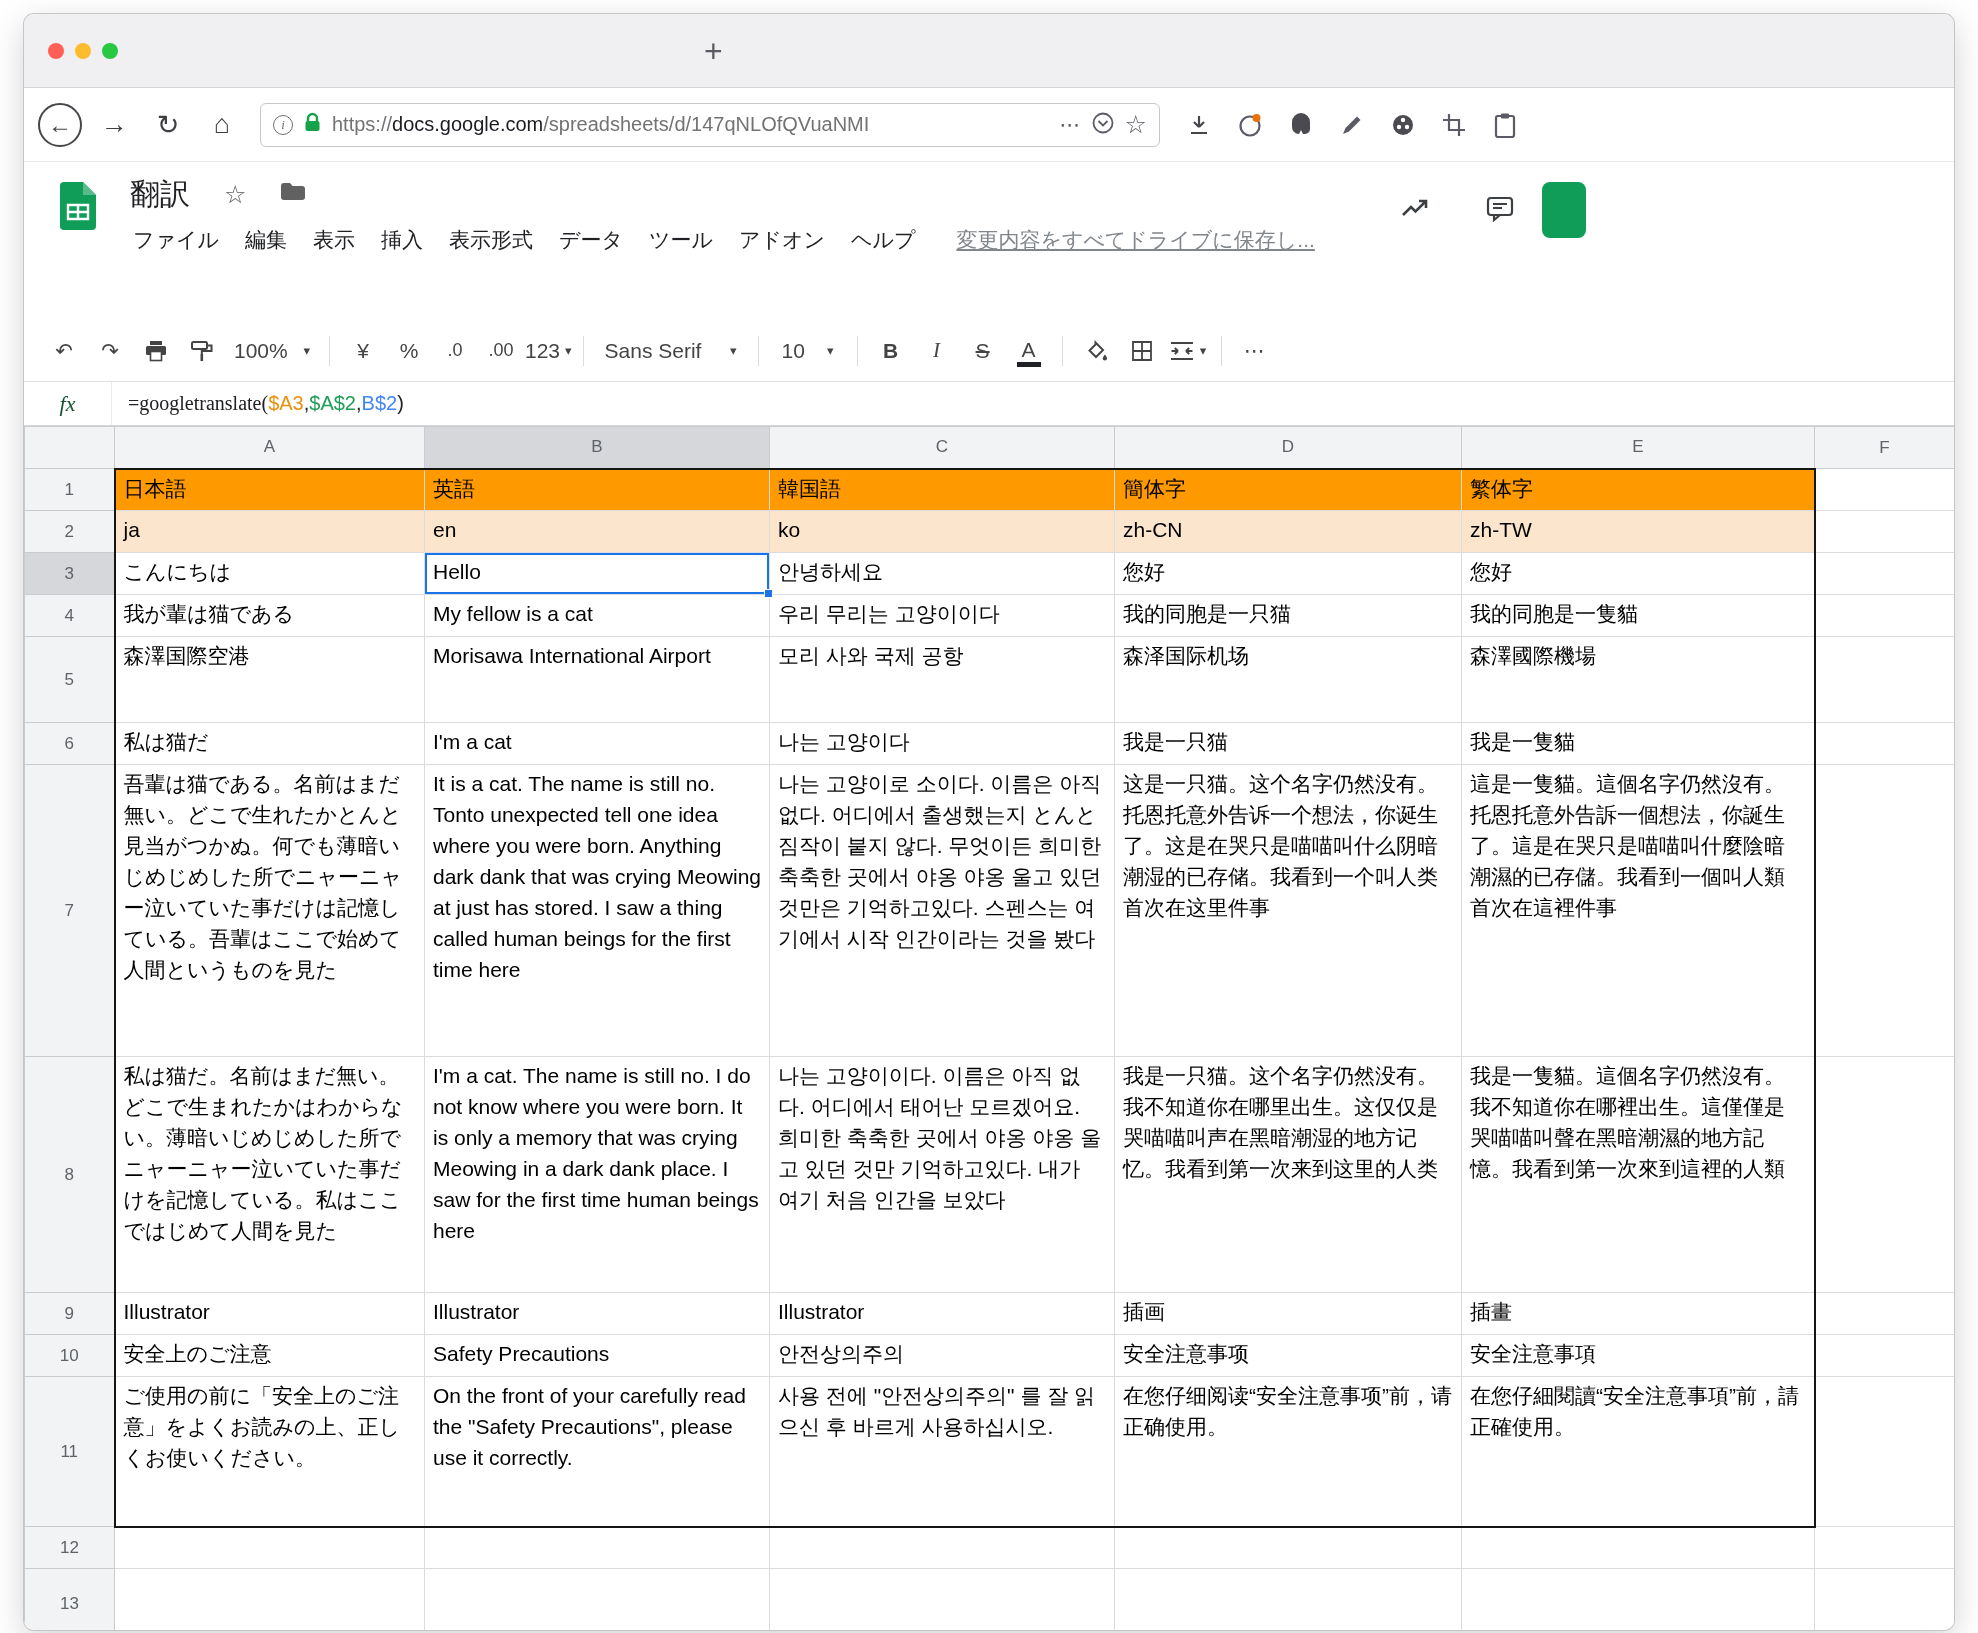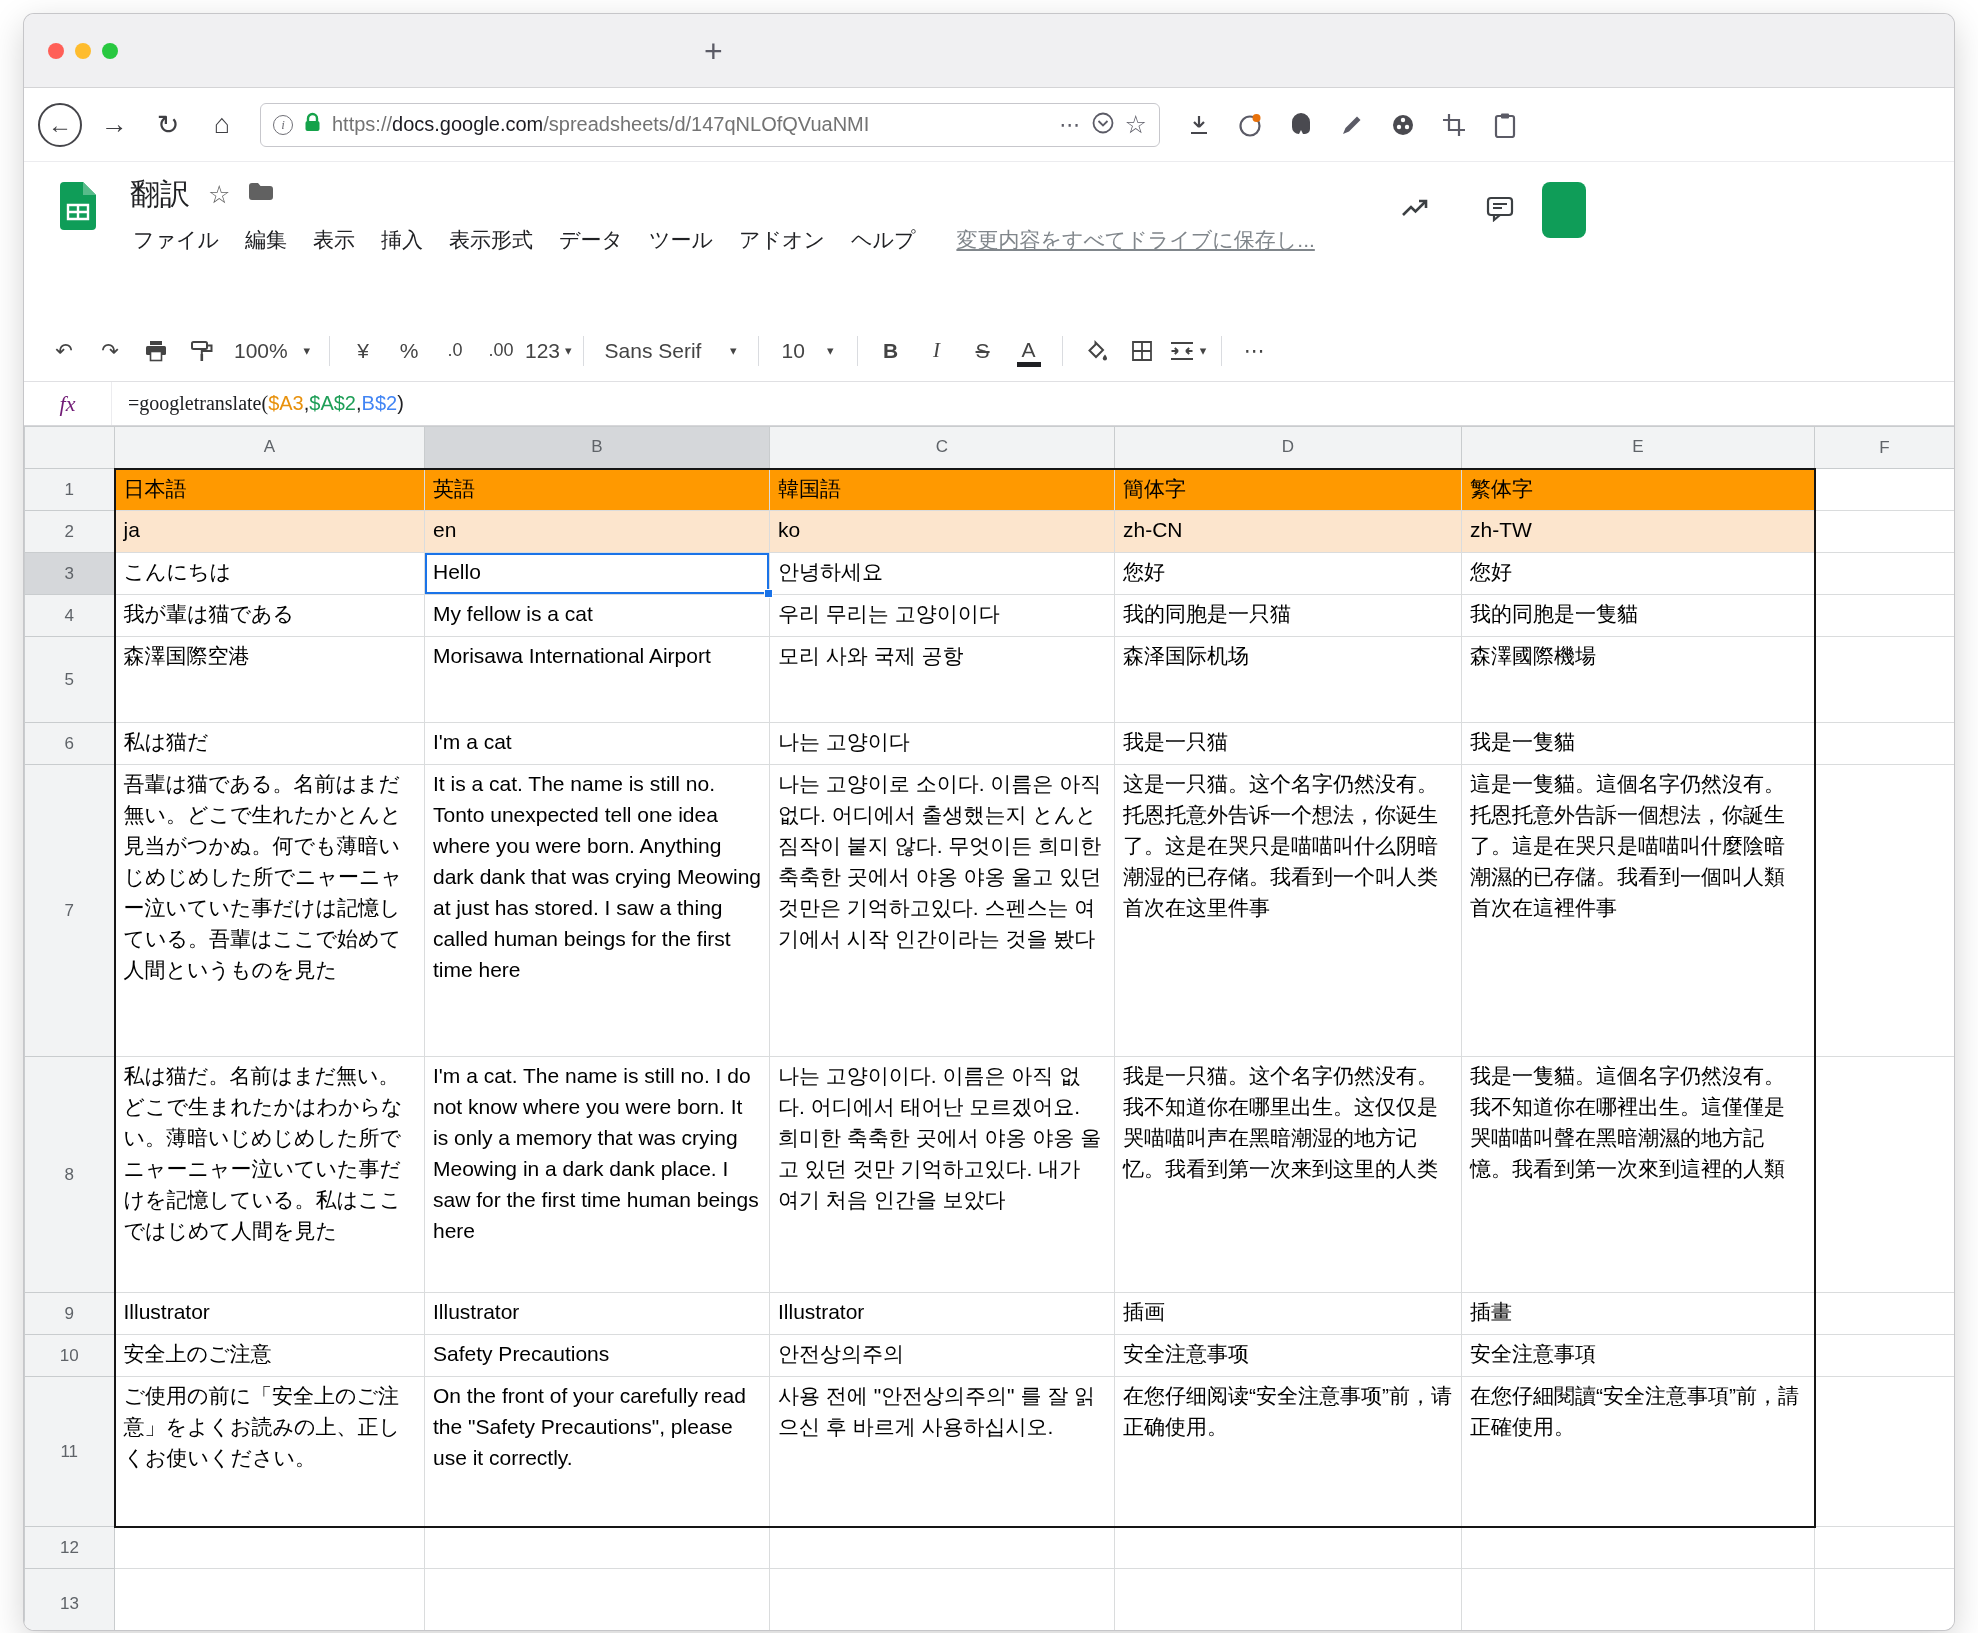--- a/index.html
+++ b/index.html
@@ -35,21 +35,21 @@
   .circle-i { width: 20px; height: 20px; border: 1.5px solid #6f6f76; border-radius: 50%; display: grid; place-items: center; font-size: 13px; color: #6f6f76; font-style: italic; font-family: "Liberation Serif", "DejaVu Serif", serif; flex: none; }
   .url { flex: 1; font-size: 20px; white-space: nowrap; overflow: hidden; }
   .url-scheme, .url-path { color: #737373; margin-top: 24px; } .url-host { color: #1c1b22; }
   .pgact { font-size: 21px; color: #5b5b66; }
   .star-glyph { font-size: 25px; color: #5b5b66; }
   .extrow { display: flex; align-items: center; gap: 17px; margin-left: 12px; }
   .ext { width: 34px; height: 34px; display: grid; place-items: center; }
   
   .doc-header { height: 158px; position: relative; background: #fff; }
   .doc-logo { position: absolute; left: 28px; top: 18px; }
-  .title-row { margin-left: 106px; padding-top: 12px; display: flex; align-items: center; gap: 18px; height: 52px; }
+  .title-row { margin-left: 106px; padding-top: 12px; display: flex; align-items: center; gap: 34px; height: 52px; }
   .doc-title { font-size: 30px; color: #202124; }
   .doc-star { font-size: 25px; color: #616161; }
   .menu-row { margin-left: 96px; display: flex; align-items: center; margin-top: 4px; }
   .menu-item { font-size: 21px; color: #202124; padding: 8px 13px; border-radius: 4px; }
   .save-status { font-size: 21px; color: #80868b; text-decoration: underline; margin-left: 28px; white-space: nowrap; }
   .hdr-trend { position: absolute; right: 524px; top: 34px; }
   .hdr-comment { position: absolute; right: 440px; top: 34px; }
   .hdr-share { position: absolute; right: 368px; top: 20px; width: 44px; height: 56px; background: #0f9d58; border-radius: 8px; }
   
   .toolbar { height: 62px; display: flex; align-items: center; padding: 0 18px; gap: 2px; border-bottom: 1px solid #e0e0e3; background: #fff; }
@@ -58,21 +58,21 @@
   .sep { width: 1px; height: 30px; background: #dadce0; margin: 0 9px; flex: none; }
   .caret { font-size: 13px; color: #444; }
   .glyph-b { font-weight: 700; } .glyph-i { font-style: italic; font-family: "Liberation Serif", serif; } .glyph-s { text-decoration: line-through; }
   .color-btn { flex-direction: column; gap: 0; line-height: 1; padding-top: 4px; }
   .color-bar { width: 24px; height: 5px; background: #202124; margin-top: 2px; }
   .zoom-select { width: 92px; justify-content: space-between; padding: 0 8px; }
   .font-select { width: 152px; justify-content: space-between; padding: 0 10px; }
   .size-select { width: 76px; justify-content: space-between; padding: 0 12px; }
   
   .formulabar { height: 44px; display: flex; align-items: stretch; border-bottom: 1px solid #d7d7da; background: #fff; }
-  .fx { width: 88px; display: flex; align-items: center; justify-content: center; font-family: "Liberation Serif", "DejaVu Serif", serif; font-style: italic; font-size: 22px; color: #701a75; border-right: 1px solid #ececef; }
+  .fx { width: 88px; display: flex; align-items: center; justify-content: center; font-family: "Liberation Serif", "DejaVu Serif", serif; font-style: italic; font-size: 22px; color: #14532d; border-right: 1px solid #ececef; }
   .formula { flex: 1; display: flex; align-items: center; padding-left: 16px; font-size: 20px; color: #202124; white-space: nowrap; overflow: hidden; }
   
   .gridwrap { height: 1204px; overflow: hidden; background: #fff; }
   table.sheet { border-collapse: collapse; table-layout: fixed; width: 1930px; }
   .sheet thead th { height: 42px; background: #f2f3f4; border: 1px solid #c9ccce; font-size: 17px; font-weight: 400; color: #5f6368; }
   .sheet thead th.hl { background: #d5d7da; }
   .rowhead { background: #f2f3f4; border: 1px solid #c9ccce; text-align: center; vertical-align: middle; font-size: 17px; color: #5f6368; }
   .rowhead.hl { background: #d5d7da; }
   .c { border: 1px solid #dadcdd; padding: 3px 8px 5px; font-size: 21px; line-height: 31px; color: #000; vertical-align: top; overflow: hidden; position: relative; word-wrap: break-word; }
   .band-orange { background: #ff9900; }

